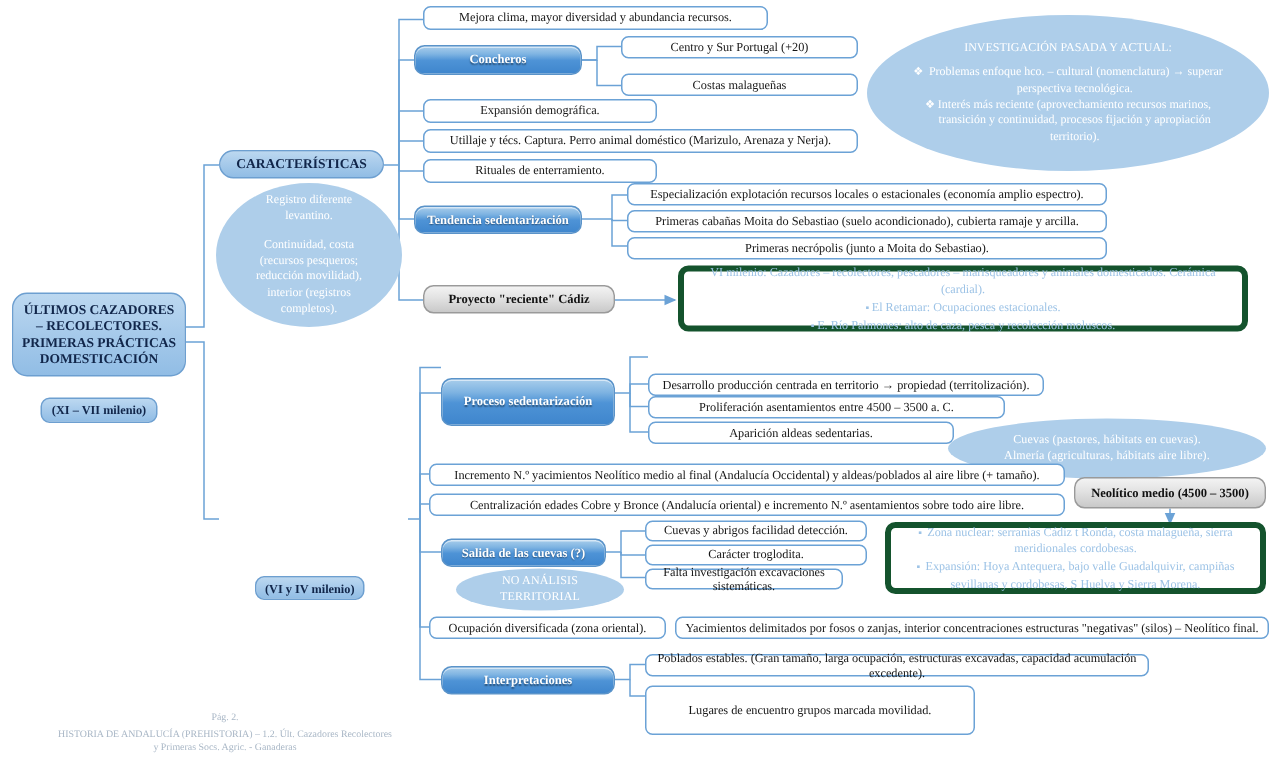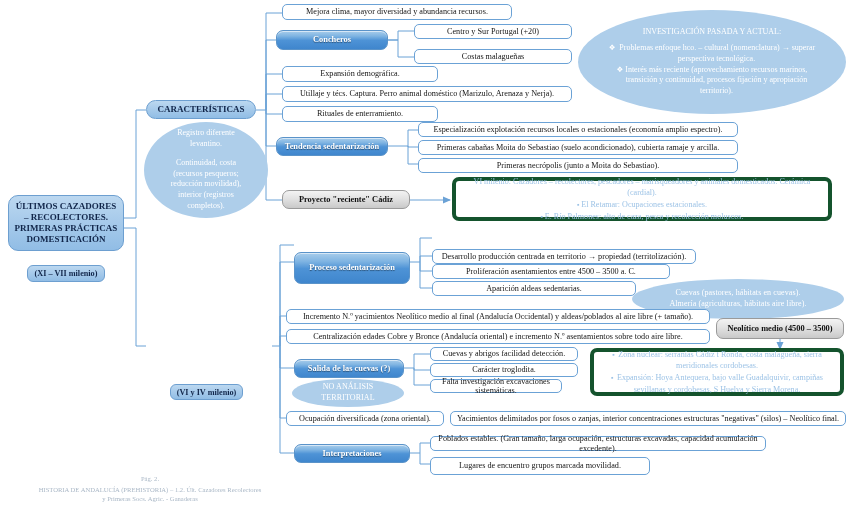--- a/index.html
+++ b/index.html
@@ -243,21 +243,21 @@
     <span>Centralización edades Cobre y Bronce (Andalucía oriental) e incremento N.º asentamientos sobre todo aire libre.</span>
   </div>
 
   <div class="node greypill" style="left:716px;top:318px;width:128px;height:21px;">
     <span>Neolítico medio (4500 – 3500)</span>
   </div>
 
   <div class="node bluepill" style="left:294px;top:359px;width:110px;height:19px;">
     <span>Salida de las cuevas (?)</span>
   </div>
-  <div class="node ellipse small" style="left:292px;top:379px;width:112px;height:28px;flex-direction:column;">
+  <div class="node ellipse small" style="left:304px;top:379px;width:112px;height:28px;flex-direction:column;">
     <span class="lst">NO ANÁLISIS</span>
     <span class="lst">TERRITORIAL</span>
   </div>
 
   <div class="node wbox" style="left:430px;top:347px;width:148px;height:14px;">
     <span>Cuevas y abrigos facilidad detección.</span>
   </div>
   <div class="node wbox" style="left:430px;top:363px;width:148px;height:14px;">
     <span>Carácter troglodita.</span>
   </div>
@@ -282,21 +282,21 @@
   <div class="node wbox" style="left:450px;top:411px;width:396px;height:15px;">
     <span>Yacimientos delimitados por fosos o zanjas, interior concentraciones estructuras "negativas" (silos) – Neolítico final.</span>
   </div>
 
   <div class="node bluepill" style="left:294px;top:444px;width:116px;height:19px;">
     <span>Interpretaciones</span>
   </div>
   <div class="node wbox" style="left:430px;top:436px;width:336px;height:15px;">
     <span>Poblados estables. (Gran tamaño, larga ocupación, estructuras excavadas, capacidad acumulación excedente).</span>
   </div>
-  <div class="node wbox" style="left:430px;top:457px;width:220px;height:18px;">
+  <div class="node wbox" style="left:430px;top:457px;width:220px;height:33px;">
     <span>Lugares de encuentro grupos marcada movilidad.</span>
   </div>
 
   <div class="footer">
     <span class="pg">Pág. 2.</span>
     <span class="lst">HISTORIA DE ANDALUCÍA (PREHISTORIA) – 1.2. Últ. Cazadores Recolectores</span>
     <span class="lst">y Primeras Socs. Agric. - Ganaderas</span>
   </div>
 
 </div>

